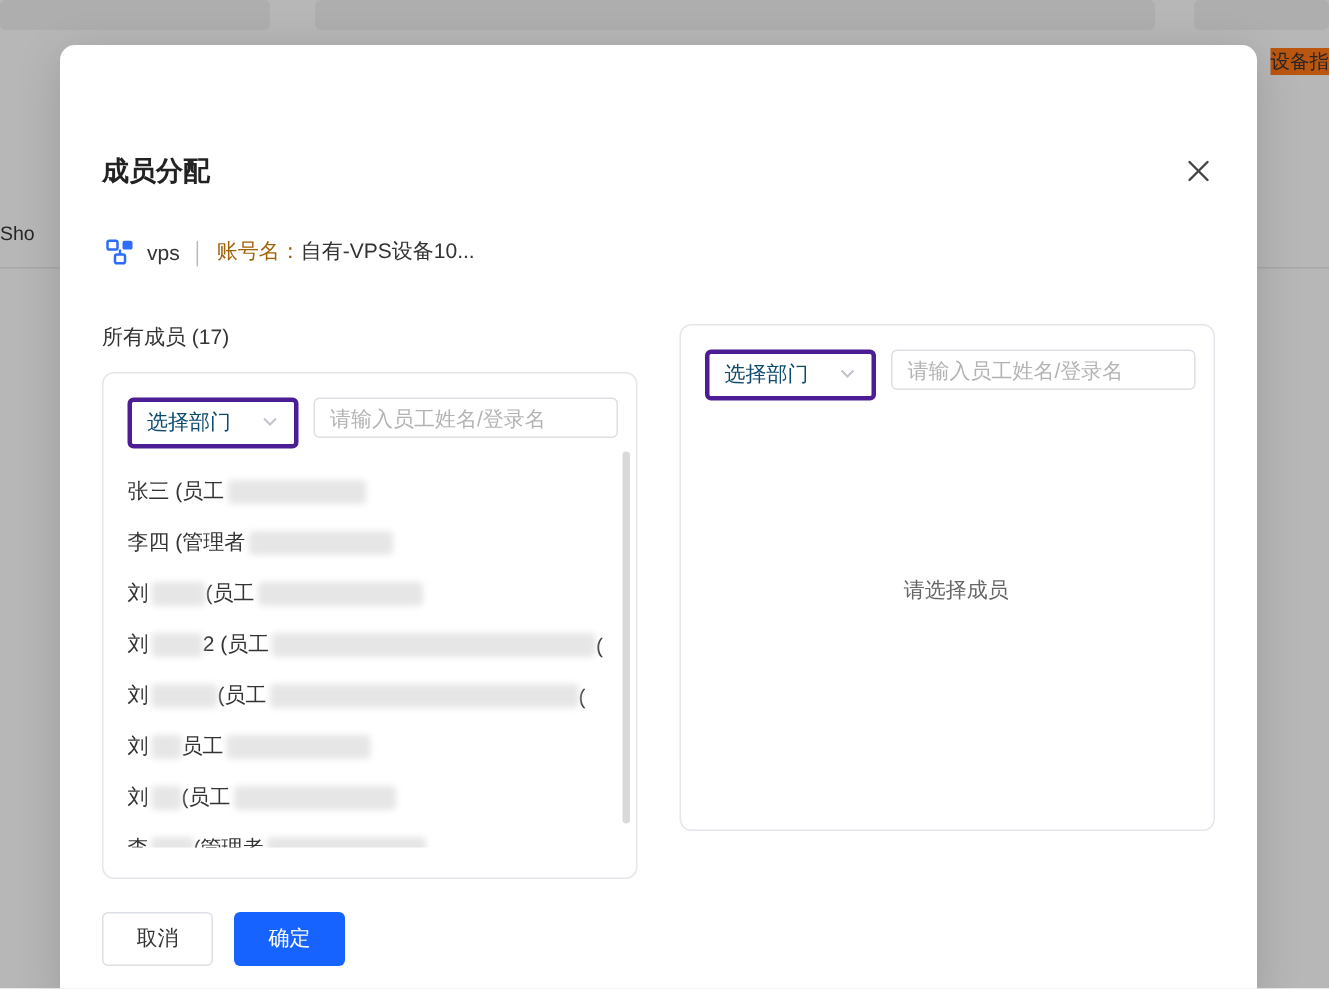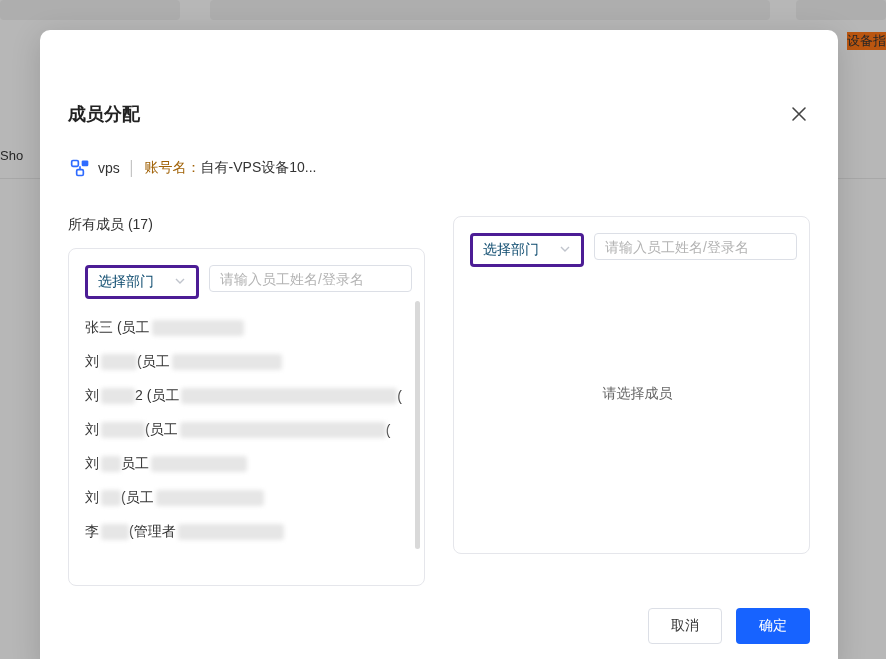--- a/index.html
+++ b/index.html
@@ -74,21 +74,21 @@
   .scrollbar-track {
     position:absolute; right:4px; top:52px; bottom:10px; width:5px;
     background:transparent; border-radius:3px;
   }
   .scrollbar-thumb {
     position:absolute; left:0; top:0; width:5px; height:248px;
     background:#d9d9d9; border-radius:3px;
   }
   .empty-msg { position:absolute; left:12px; right:0; top:50%; text-align:center; font-size:14px; color:#666;}
 
-  .footer { display:flex; justify-content:flex-end; gap:14px; margin-top:22px;}
+  .footer { display:flex; gap:14px; margin-top:22px;}
   .btn { height:36px; padding:0 22px; border-radius:4px; font-size:14px; border:1px solid transparent; cursor:pointer;}
   .btn-default { background:#fff; color:#333; border-color:#dcdfe6;}
   .btn-primary { background:#1763ff; color:#fff;}
 </style>
 </head>
 <body>
 
 <div class="bg-stub bg-stub-1"></div>
 <div class="bg-stub bg-stub-2"></div>
 <div class="bg-stub bg-stub-3"></div>
@@ -140,20 +140,24 @@
           </div>
           <input class="name-input" placeholder="请输入员工姓名/登录名" style="">
         </div>
         <div class="members-list">
           <div class="members-scroll" id="members-scroll">
               <div class="member-item">
                 <span class="pre">张三 (员工</span>
                 <span class="blur" style="width: 92px;"></span>
               </div>
               <div class="member-item">
+                <span class="pre">李四 (管理者</span>
+                <span class="blur" style="width: 96px;"></span>
+              </div>
+              <div class="member-item">
                 <span class="pre">刘</span>
                 <span class="blur" style="width: 36px;"></span>
                 <span class="pre"> (员工 </span>
                 <span class="blur" style="width: 110px;"></span>
               </div>
               <div class="member-item">
                 <span class="pre">刘</span>
                 <span class="blur" style="width: 36px;"></span>
                 <span class="pre"> 2 (员工 </span>
                 <span class="blur" style="width: 228px;"></span>

